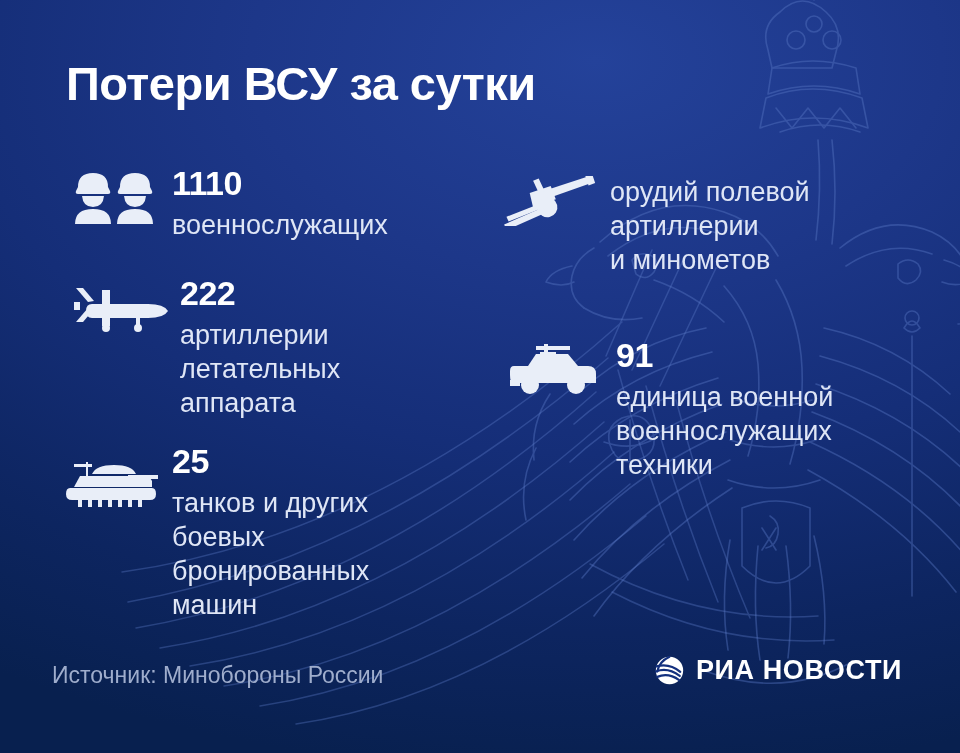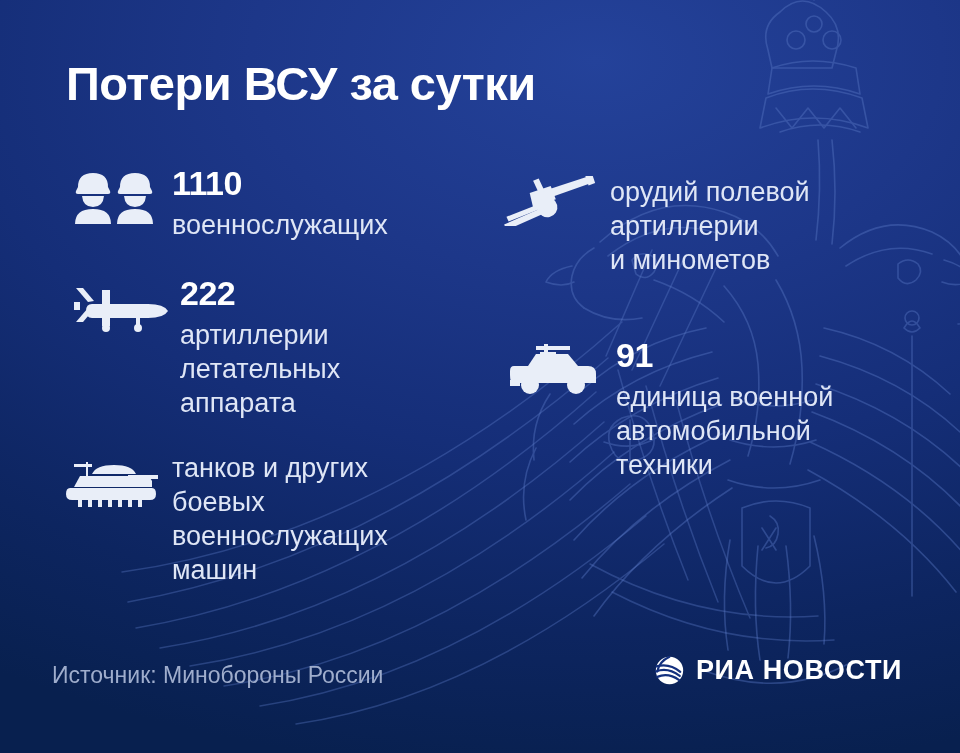--- a/index.html
+++ b/index.html
@@ -299,23 +299,24 @@
         <path d="M12 44 l4 0 l0 7 l-4 0 z"></path>
         <path d="M22 44 l4 0 l0 7 l-4 0 z"></path>
         <path d="M32 44 l4 0 l0 7 l-4 0 z"></path>
         <path d="M42 44 l4 0 l0 7 l-4 0 z"></path>
         <path d="M52 44 l4 0 l0 7 l-4 0 z"></path>
         <path d="M62 44 l4 0 l0 7 l-4 0 z"></path>
         <path d="M72 44 l4 0 l0 7 l-4 0 z"></path>
       </svg>
     </div>
     <div class="txt">
+      <span class="num">25</span>
       <span class="lbl">танков и других
 боевых
-военнослужащих
+бронированных
 машин</span>
     </div>
   </div>
 
   <div class="stat" id="stat-artillery">
     <div class="icon-wrap">
       <svg width="100" height="50" viewBox="0 0 100 50">
         <g transform="rotate(-13 50 25)">
 
           <path d="M52 14 l44 -4 l1 7 l-44 5 z"></path>
@@ -352,21 +353,21 @@
         <path d="M6 22 l74 0 q8 0 8 8 l0 9 l-82 0 q-4 0 -4 -8 l0 -4 q0 -5 4 -5 z"></path>
 
         <circle cx="22" cy="41" r="9"></circle>
         <circle cx="68" cy="41" r="9"></circle>
         <path d="M2 36 l10 0 l0 6 l-10 0 z"></path>
       </svg>
     </div>
     <div class="txt">
       <span class="num">91</span>
       <span class="lbl">единица военной
-автомобильной
+военнослужащих
 техники</span>
     </div>
   </div>
 
   <div class="source">Источник: Минобороны России</div>
 
   <div class="brand">
     <svg class="mark" viewBox="0 0 34 34">
       <circle cx="17" cy="17" r="15" fill="#ffffff"></circle>
       <path d="M2.8 12.5 q14 -4 26 6" fill="none" stroke="#13307e" stroke-width="2.4" stroke-linecap="round"></path>

